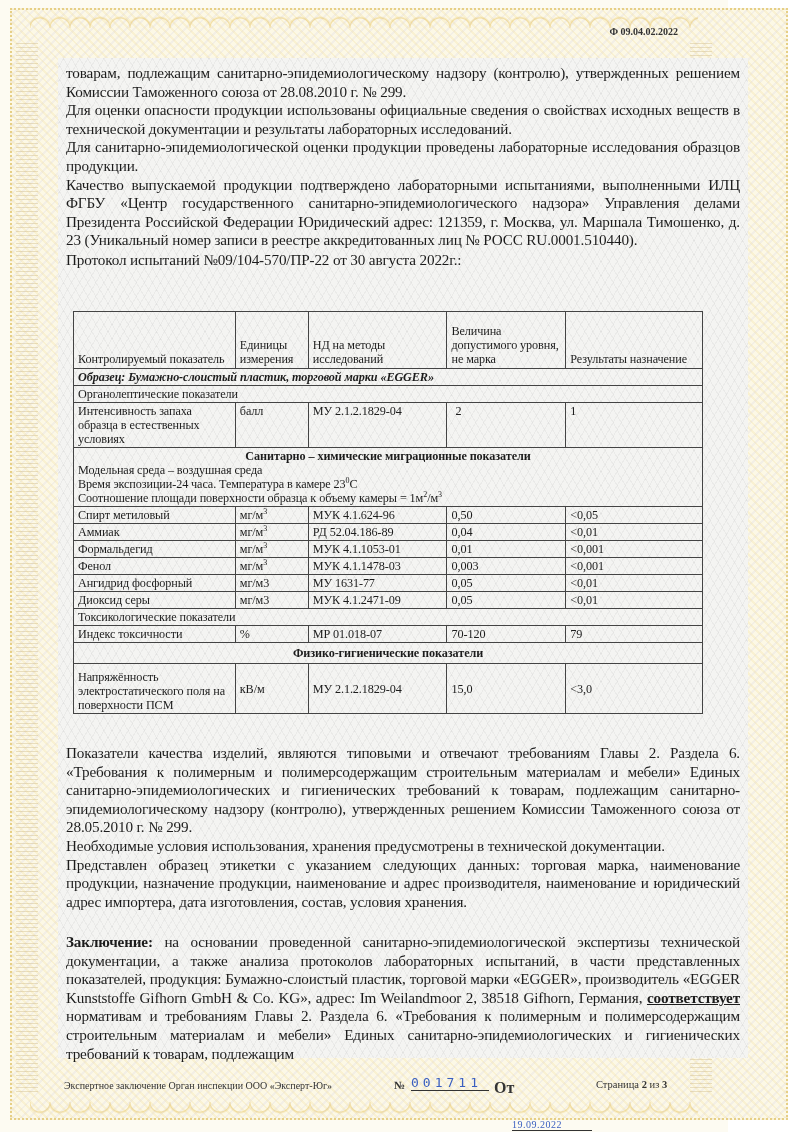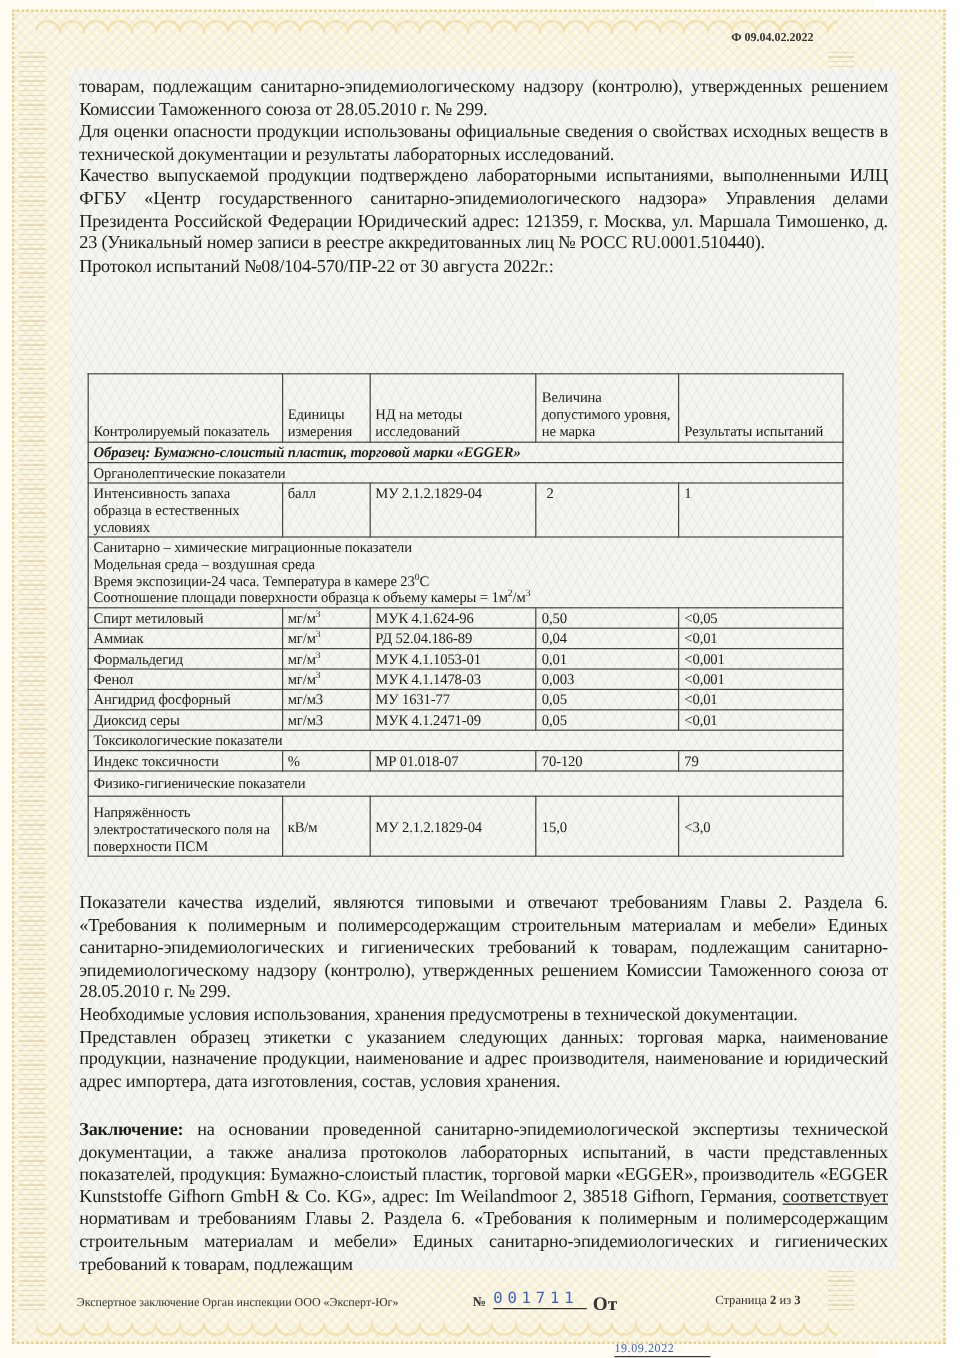--- a/index.html
+++ b/index.html
@@ -58,77 +58,78 @@
     position: absolute; left: 73px; top: 311px; width: 630px;
     border-collapse: collapse; font-size: 12.2px; line-height: 14px;
     letter-spacing: -0.1px;
   }
   table.results td {
     border: 1px solid #444; padding: 1px 4px; vertical-align: top;
   }
   table.results .hdr td { height: 57px; vertical-align: bottom; padding-bottom: 2px; }
   table.results .span-row td { padding: 1px 4px; }
   .it-bold { font-style: italic; font-weight: bold; }
-  .bold { font-weight: normal; }
+  .bold { font-weight: bold; text-align: center; }
   sup { font-size: 8px; line-height: 0; }
 
   .footer {
     position: absolute; left: 64px; top: 1077px; width: 680px; height: 18px;
     font-size: 10px; color: #333; white-space: nowrap;
   }
   .footer .org { position: absolute; left: 0; top: 3px; text-align: center; }
   .footer .num-label { position: absolute; left: 330px; top: 2px; font-weight: bold; font-size: 11px; }
   .footer .num-val {
     position: absolute; left: 347px; top: -2px; width: 78px; border-bottom: 1px solid #333;
     color: #3a5fc0; font-family: "DejaVu Sans Mono", monospace; font-size: 13px; letter-spacing: 4px;
   }
   .footer .date-label { position: absolute; left: 430px; top: 2px; font-weight: bold; font-size: 16px; }
   .footer .date-val {
     position: absolute; left: 448px; top: -2px; width: 80px; border-bottom: 1px solid #333;
     color: #3a5fc0; font-family: Liberation Serif, serif; font-size: 10px; letter-spacing: 0.5px; margin-top: 44px;
   }
   .footer .pg { position: absolute; left: 532px; top: 2px; font-size: 10.5px; }
   .footer .pg b { font-weight: bold; }
-  .underline-bold { font-weight: normal; text-decoration: underline; }
+  .underline-bold { font-weight: bold; text-decoration: underline; }
 </style>
 </head>
 <body>
 
 <div class="page">
   <div class="frame-outer"></div>
   <div class="wave-top"></div>
   <div class="wave-bottom"></div>
   <div class="side-left"></div>
   <div class="side-right"></div>
   <div class="content-bg"></div>
 
   <div class="form-code">Ф 09.04.02.2022</div>
 
   <div class="text-block" style="top:64px;">
-    <p>товарам, подлежащим санитарно-эпидемиологическому надзору (контролю), утвержденных решением Комиссии Таможенного союза от 28.05.2010 г. № 299.</p>
+    <p>товарам, подлежащим санитарно-эпидемиологическому надзору (контролю), утвержденных решением Комиссии Таможенного союза от 28.08.2010 г. № 299.</p>
     <p>Для оценки опасности продукции использованы официальные сведения о свойствах исходных веществ в технической документации и результаты лабораторных исследований.</p>
+    <p>Для санитарно-эпидемиологической оценки продукции проведены лабораторные исследования образцов продукции.</p>
     <p>Качество выпускаемой продукции подтверждено лабораторными испытаниями, выполненными ИЛЦ ФГБУ «Центр государственного санитарно-эпидемиологического надзора» Управления делами Президента Российской Федерации Юридический адрес: 121359, г. Москва, ул. Маршала Тимошенко, д. 23 (Уникальный номер записи в реестре аккредитованных лиц № РОСС RU.0001.510440).</p>
-    <p style="margin-top:1px;">Протокол испытаний №08/104-570/ПР-22 от 30 августа 2022г.:</p>
+    <p style="margin-top:1px;">Протокол испытаний №09/104-570/ПР-22 от 30 августа 2022г.:</p>
   </div>
 
   <table class="results">
     <colgroup>
       <col style="width:162px">
         <col style="width:73px">
         <col style="width:139px">
         <col style="width:119px">
         <col style="width:137px">
     </colgroup>
     <tbody>
         <tr class="hdr">
       <td>Контролируемый показатель</td>
       <td>Единицы измерения</td>
       <td>НД на методы исследований</td>
       <td>Величина допустимого уровня, не марка</td>
-      <td>Результаты испытаний</td>
+      <td>Результаты назначение</td>
     </tr>
     <tr class="span-row">
       <td colspan="5" class="it-bold">Образец: Бумажно-слоистый пластик, торговой марки «EGGER»</td>
     </tr>
     <tr class="span-row">
       <td colspan="5">Органолептические показатели</td>
     </tr>
     <tr>
       <td>Интенсивность запаха образца в естественных условиях</td>
       <td>балл</td>

